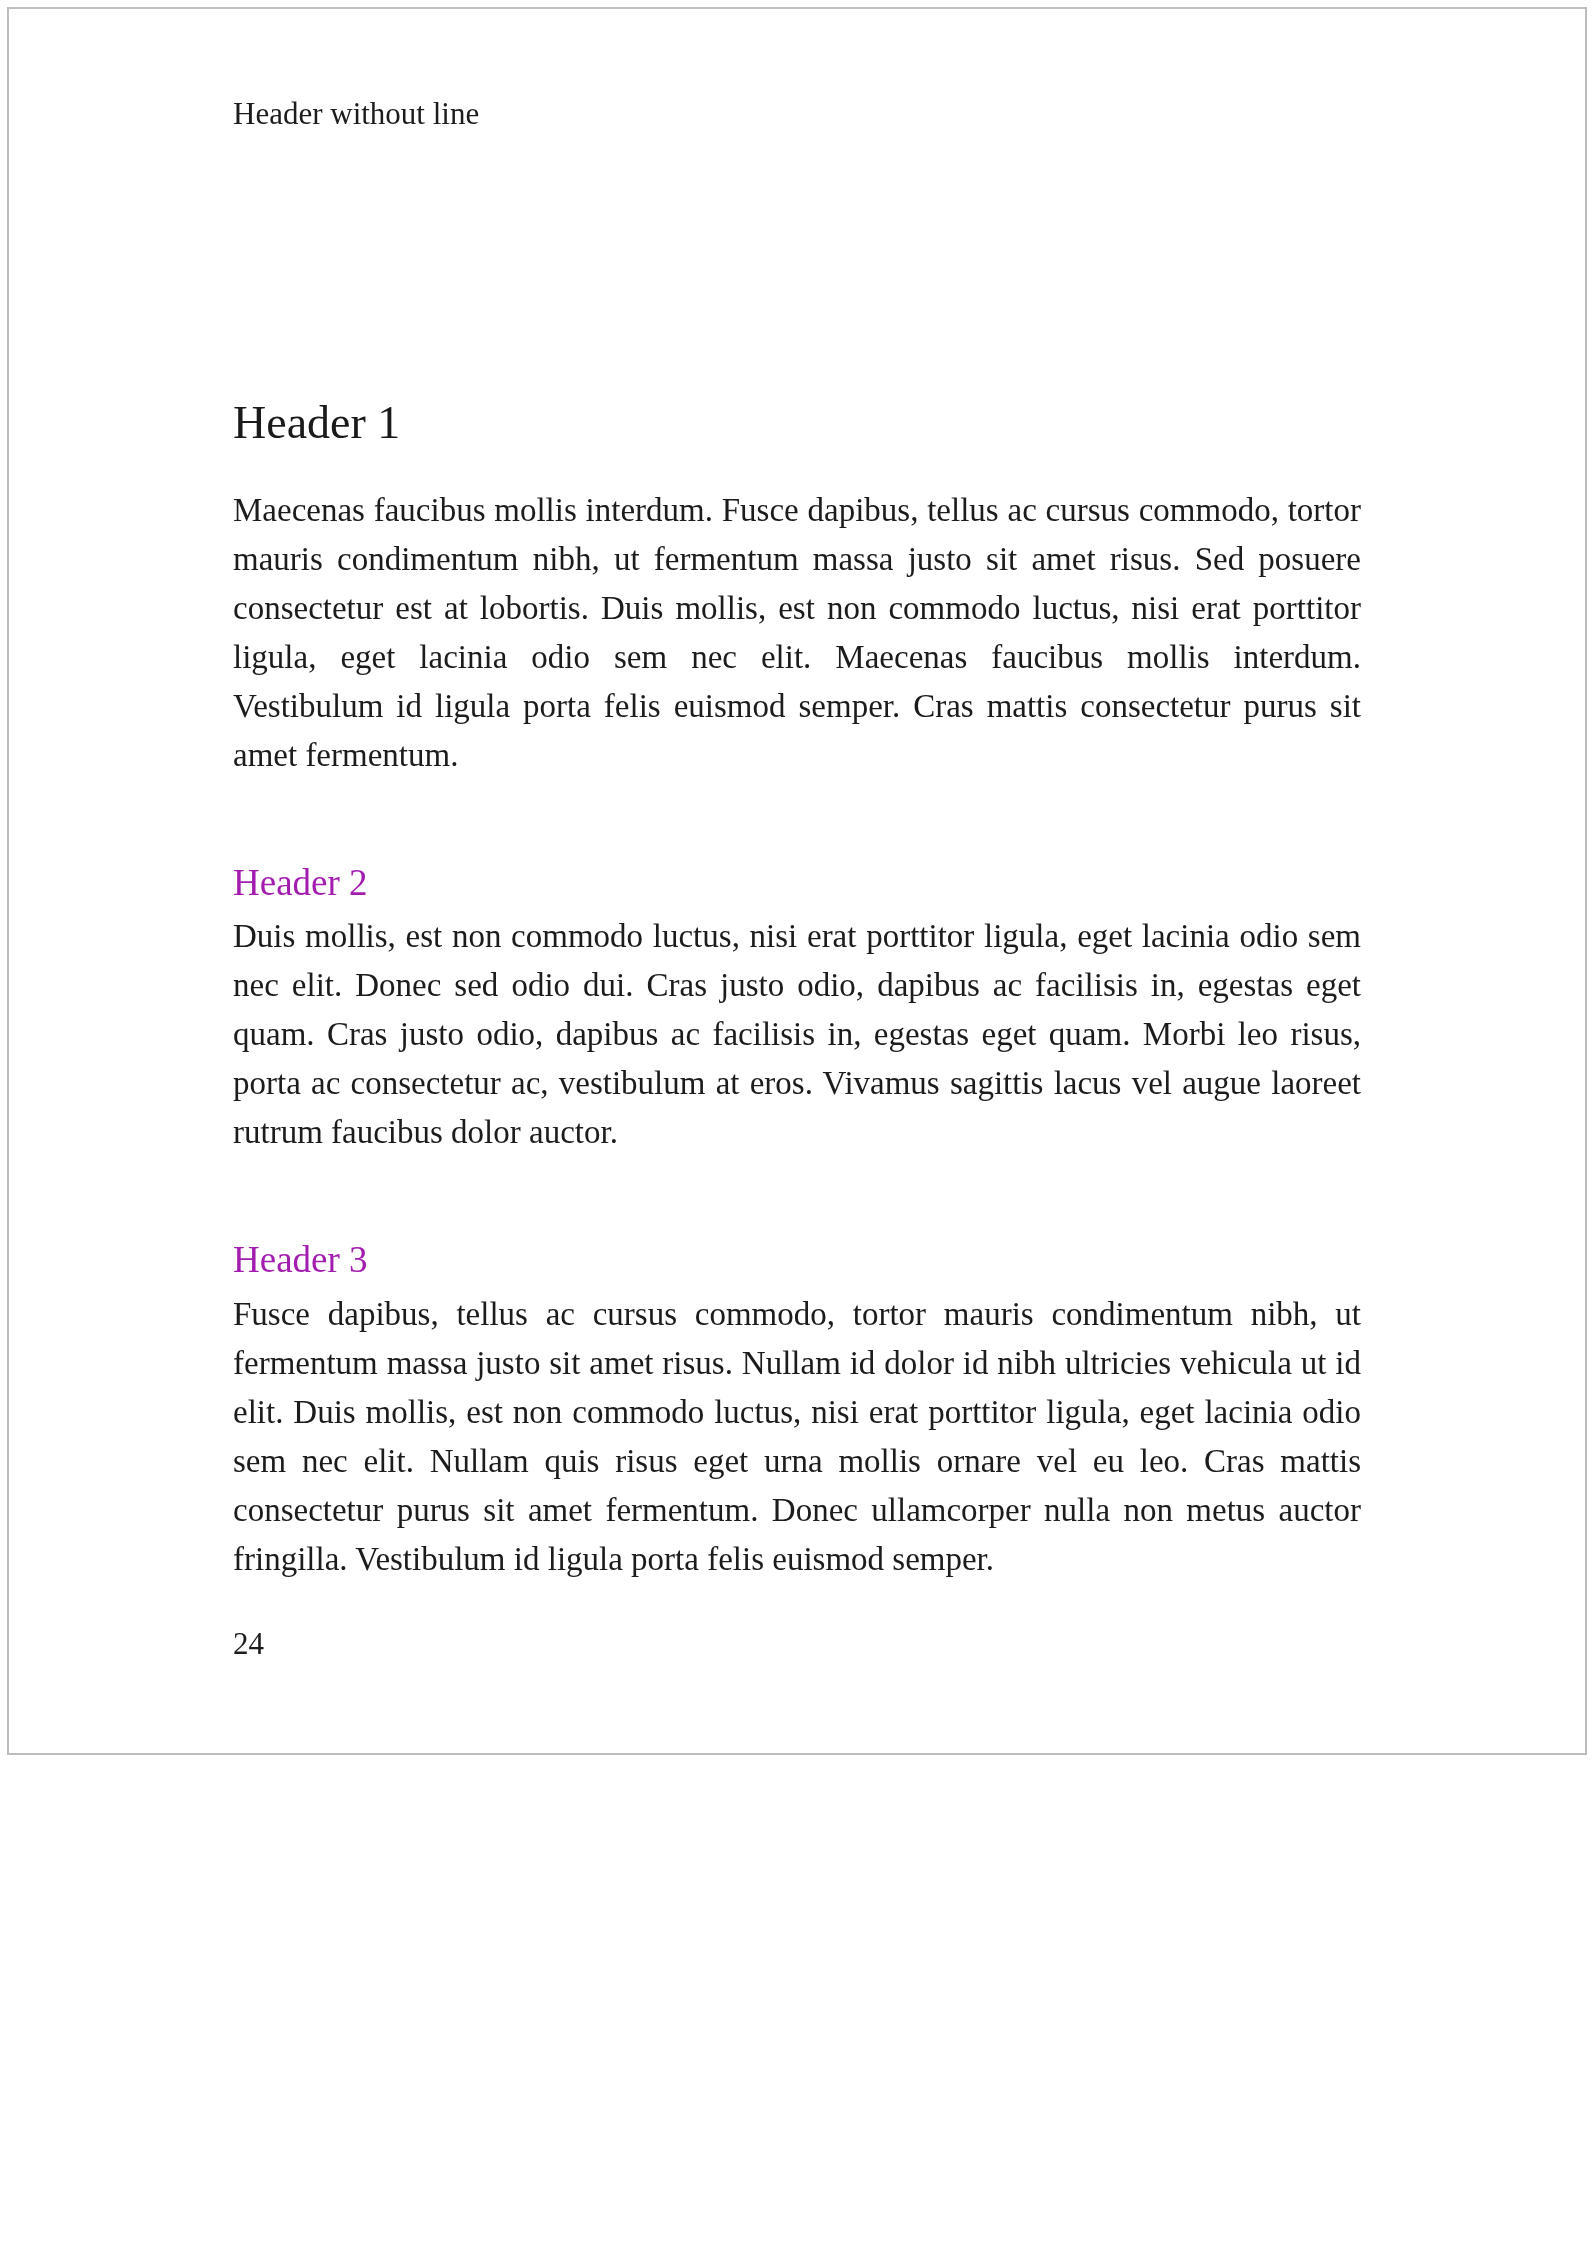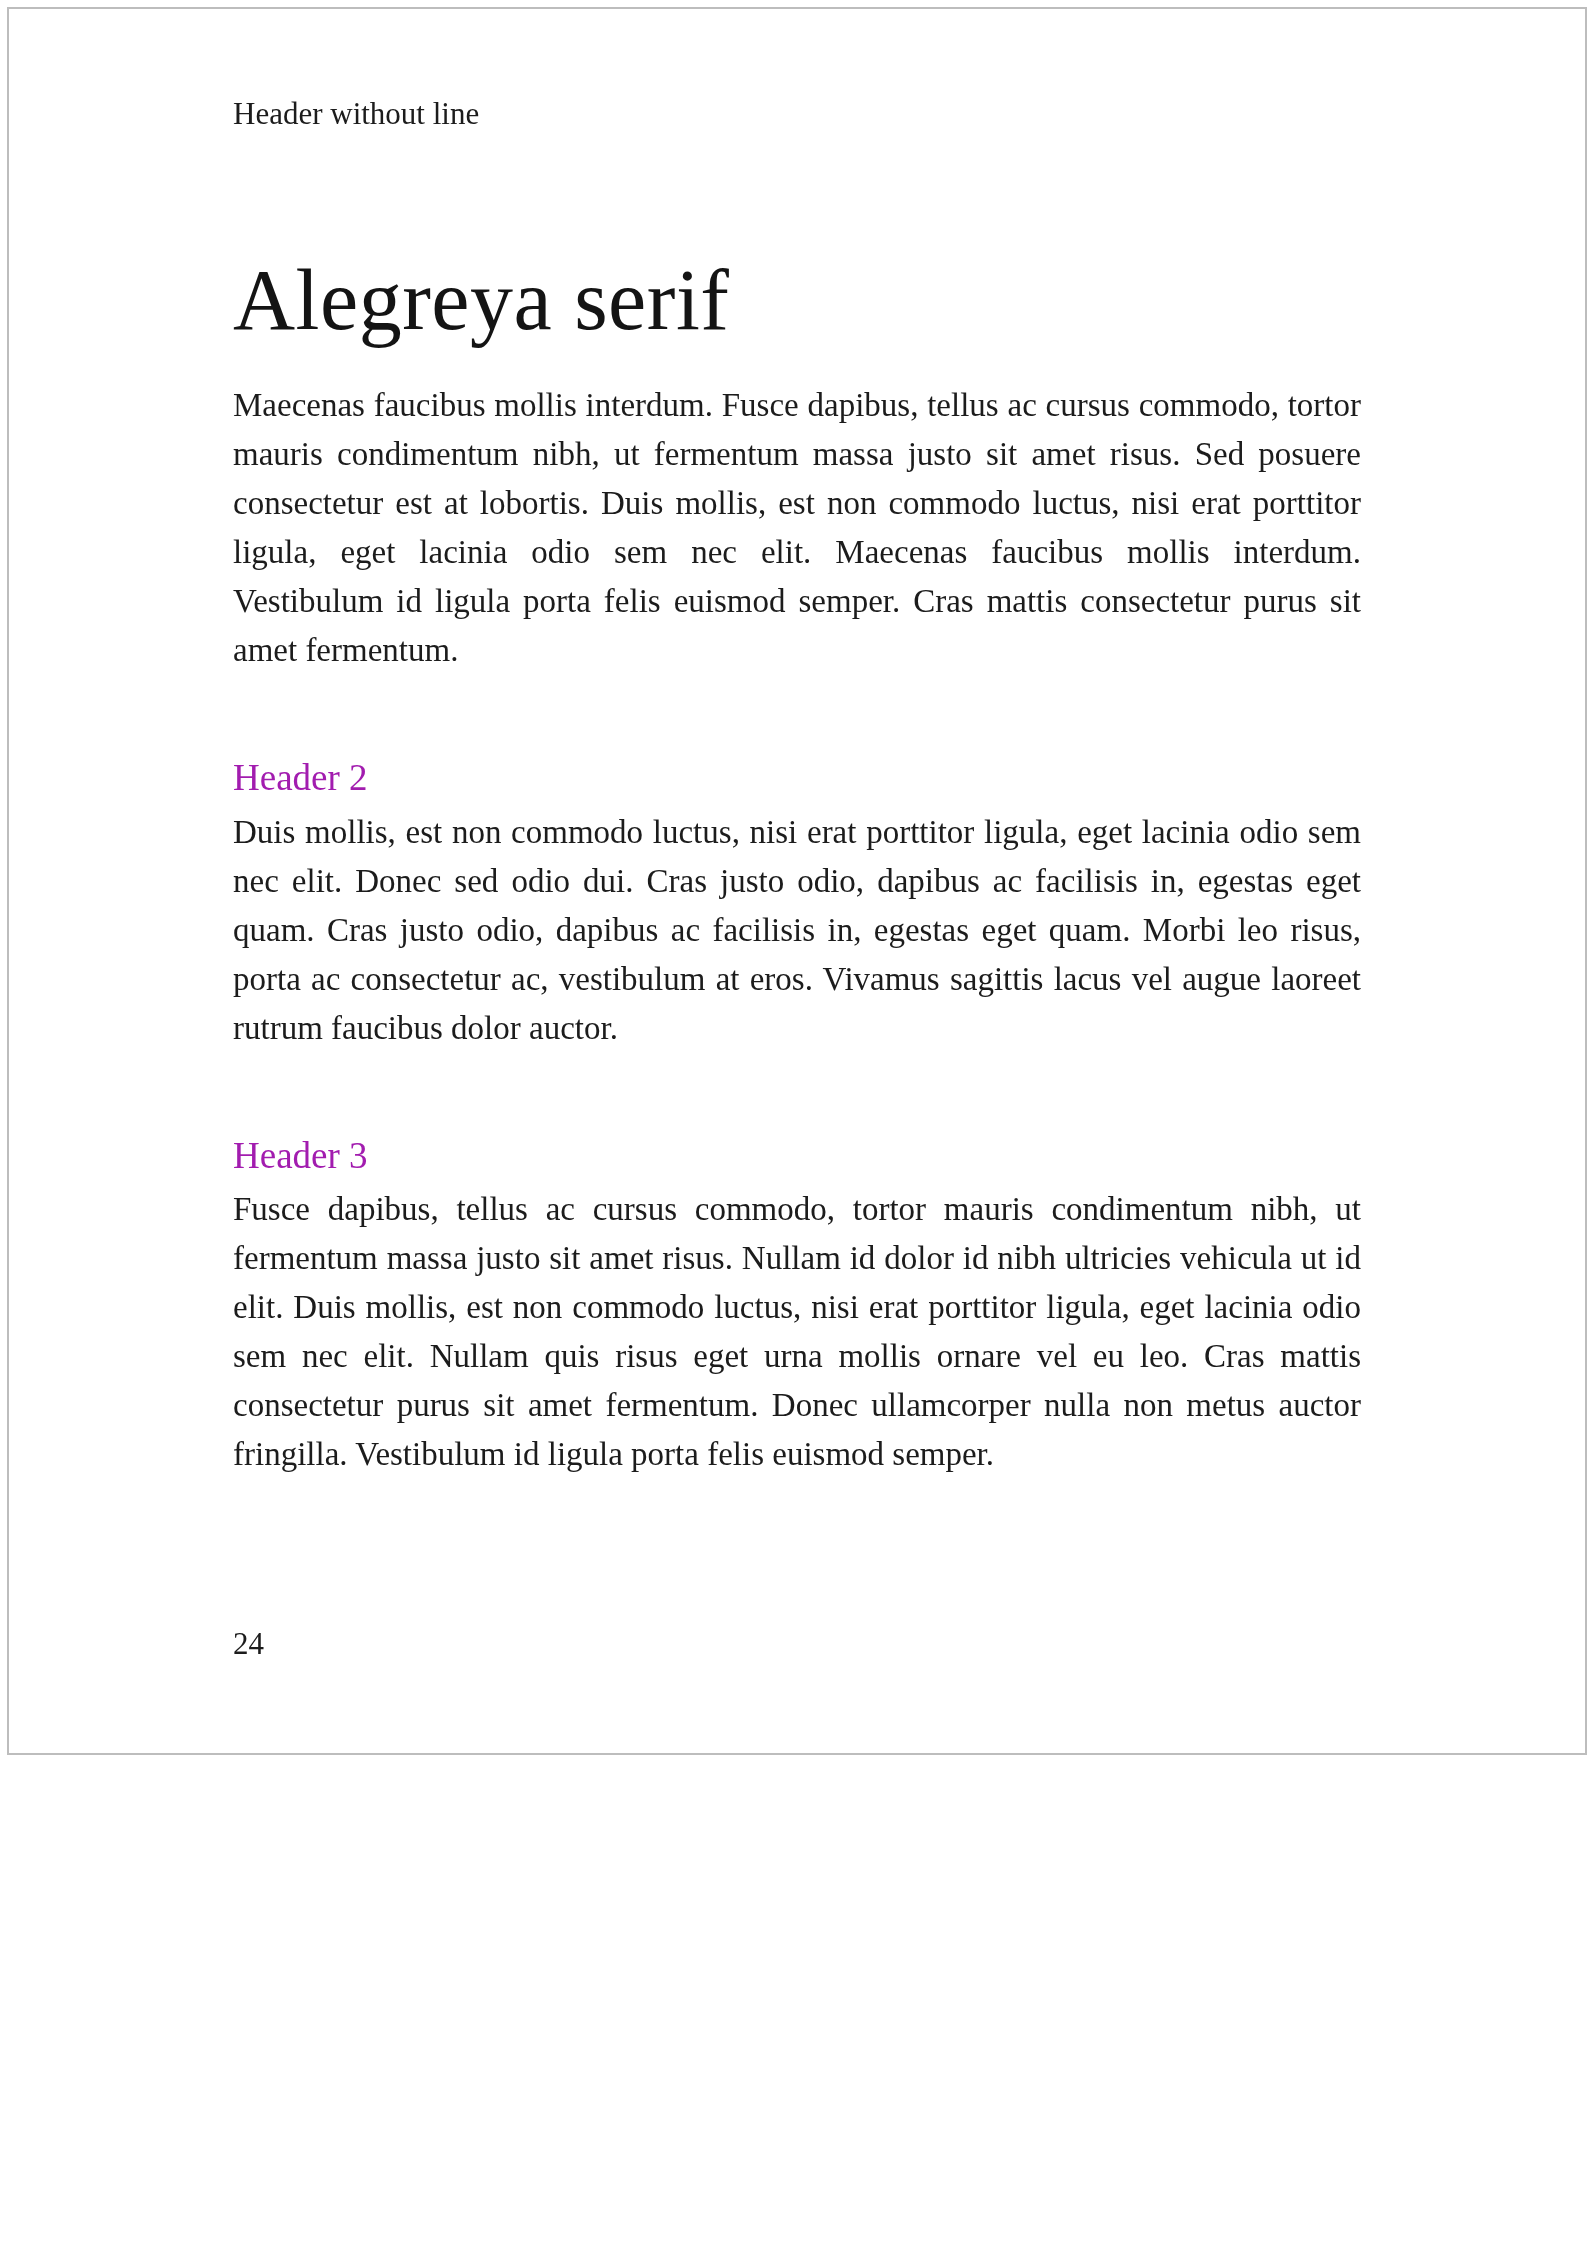--- a/index.html
+++ b/index.html
@@ -115,22 +115,22 @@
 
 <div class="page">
 
   <div class="page-frame"></div>
 
   <div class="running-header">Header without line</div>
 
 
   <div class="content">
 
-    <h1 class="doc-title">Alegreya serif</h1>
 
+    <h2 class="section-h1">Header 1</h2>
 
     <p class="body-text">Maecenas faucibus mollis interdum. Fusce dapibus, tellus ac cursus commodo, tortor mauris condimentum nibh, ut fermentum massa justo sit amet risus. Sed posuere consectetur est at lobortis. Duis mollis, est non commodo luctus, nisi erat porttitor ligula, eget lacinia odio sem nec elit. Maecenas faucibus mollis interdum. Vestibulum id ligula porta felis euismod semper. Cras mattis consectetur purus sit amet fermentum.</p>
 
     <h3 class="section-h2">Header 2</h3>
 
     <p class="body-text-tight">Duis mollis, est non commodo luctus, nisi erat porttitor ligula, eget lacinia odio sem nec elit. Donec sed odio dui. Cras justo odio, dapibus ac facilisis in, egestas eget quam. Cras justo odio, dapibus ac facilisis in, egestas eget quam. Morbi leo risus, porta ac consectetur ac, vestibulum at eros. Vivamus sagittis lacus vel augue laoreet rutrum faucibus dolor auctor.</p>
 
     <h3 class="section-h2">Header 3</h3>
 
     <p class="body-text-tight">Fusce dapibus, tellus ac cursus commodo, tortor mauris condimentum nibh, ut fermentum massa justo sit amet risus. Nullam id dolor id nibh ultricies vehicula ut id elit. Duis mollis, est non commodo luctus, nisi erat porttitor ligula, eget lacinia odio sem nec elit. Nullam quis risus eget urna mollis ornare vel eu leo. Cras mattis consectetur purus sit amet fermentum. Donec ullamcorper nulla non metus auctor fringilla. Vestibulum id ligula porta felis euismod semper.</p>

